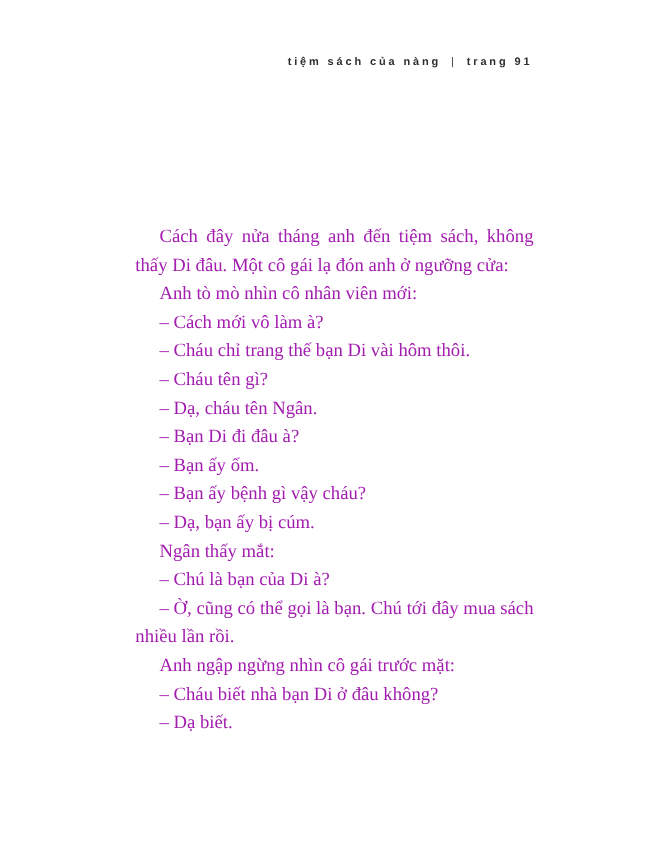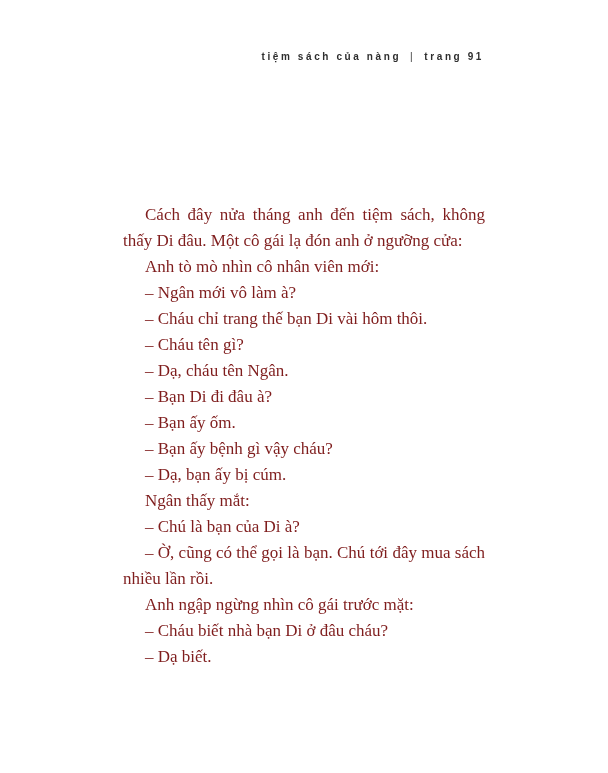--- a/index.html
+++ b/index.html
@@ -32,21 +32,21 @@
     display: inline-block;
     margin: 0 9px;
     font-weight: 400;
     color: #3a3a3a;
   }
   .text-block {
     position: absolute;
     top: 202px;
     left: 123px;
     width: 362px;
-    color: #7f1d1d;
+    color: #a21caf;
     font-size: 17px;
     line-height: 26px;
     text-align: justify;
   }
   .text-block p.para {
     margin: 0;
     padding: 0;
     text-indent: 22px;
   }
 </style>
@@ -55,29 +55,29 @@
 
 <div class="book-page">
 
   <div class="running-head">
     <span>tiệm sách của nàng</span><span class="sep">|</span><span>trang 91</span>
   </div>
 
   <div class="text-block">
       <p class="para">Cách đây nửa tháng anh đến tiệm sách, không thấy Di đâu. Một cô gái lạ đón anh ở ngưỡng cửa:</p>
       <p class="para">Anh tò mò nhìn cô nhân viên mới:</p>
-      <p class="para">– Ngân mới vô làm à?</p>
+      <p class="para">– Cách mới vô làm à?</p>
       <p class="para">– Cháu chỉ trang thế bạn Di vài hôm thôi.</p>
       <p class="para">– Cháu tên gì?</p>
       <p class="para">– Dạ, cháu tên Ngân.</p>
       <p class="para">– Bạn Di đi đâu à?</p>
       <p class="para">– Bạn ấy ốm.</p>
       <p class="para">– Bạn ấy bệnh gì vậy cháu?</p>
       <p class="para">– Dạ, bạn ấy bị cúm.</p>
       <p class="para">Ngân thấy mắt:</p>
       <p class="para">– Chú là bạn của Di à?</p>
       <p class="para">– Ờ, cũng có thể gọi là bạn. Chú tới đây mua sách nhiều lần rồi.</p>
       <p class="para">Anh ngập ngừng nhìn cô gái trước mặt:</p>
-      <p class="para">– Cháu biết nhà bạn Di ở đâu cháu?</p>
+      <p class="para">– Cháu biết nhà bạn Di ở đâu không?</p>
       <p class="para">– Dạ biết.</p>
     </div>
 
 </div>
 
 </body></html>

